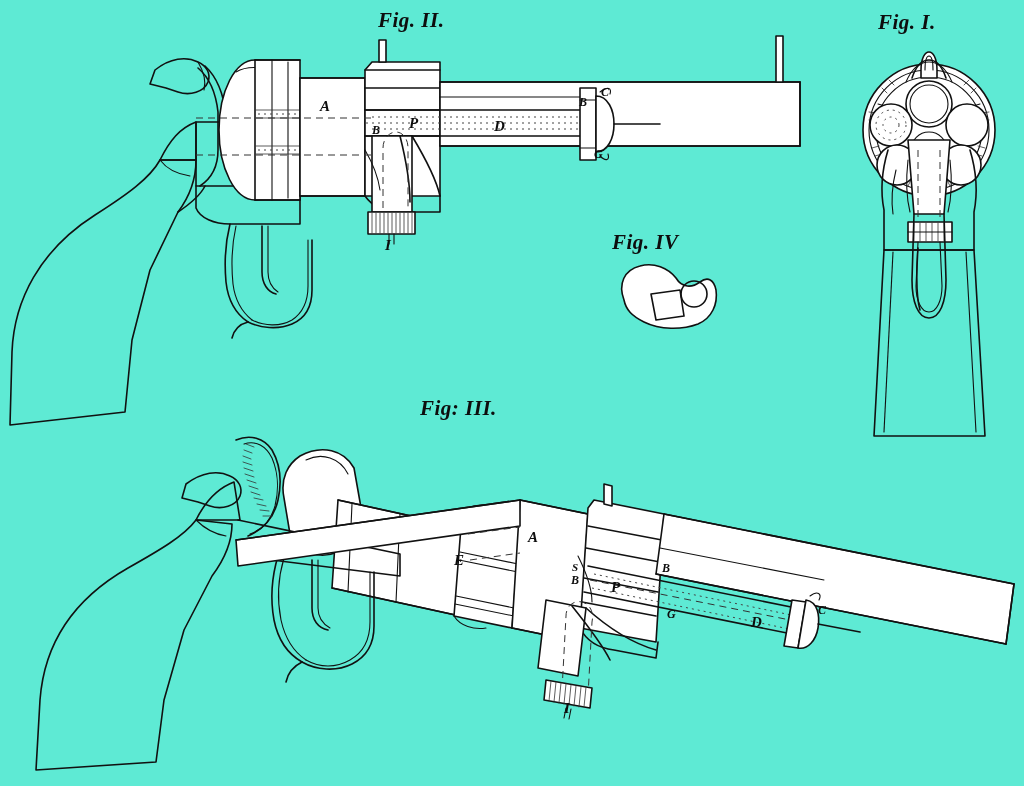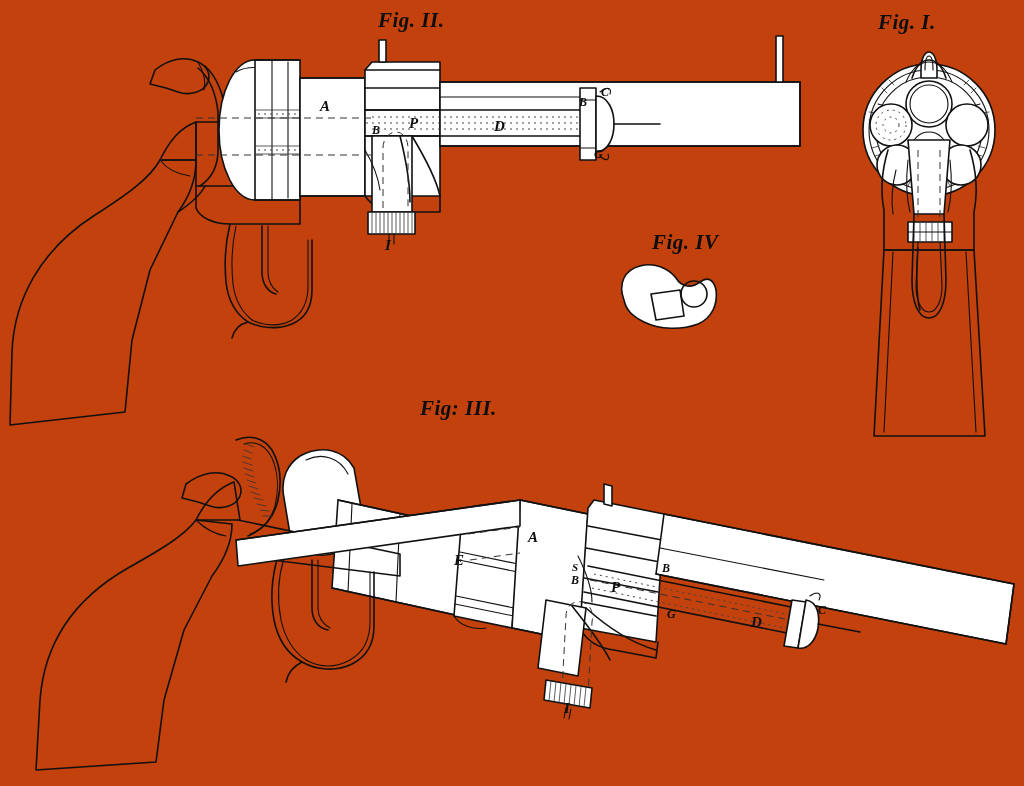--- a/index.html
+++ b/index.html
@@ -8,21 +8,21 @@
     padding: 0;
     background: #ffffff;
   }
   body {
     font-family: "Liberation Serif", serif;
   }
   #sheet {
     position: relative;
     width: 1024px;
     height: 786px;
-    background: #c2410c;
+    background: #5eead4;
     overflow: hidden;
   }
   #sheet svg {
     position: absolute;
     top: 0; left: 0;
     width: 1024px;
     height: 786px;
   }
   .ln {
     fill: none;
@@ -395,21 +395,21 @@
       </g>
       <path class="ln-thin" d="M566,708 L564,718 M571,709 L569,719"></path>
     </g>
 
   </svg>
 
   <div class="fig-caption fc-big" style="left:378px; top:8px;">Fig. II.</div>
 
   <div class="fig-caption fc-big" style="left:878px; top:10px;">Fig. I.</div>
 
-  <div class="fig-caption fc-big" style="left:652px; top:230px;">Fig. IV</div>
+  <div class="fig-caption fc-big" style="left:612px; top:230px;">Fig. IV</div>
 
   <div class="fig-caption fc-big" style="left:420px; top:396px;">Fig: III.</div>
 
   <div class="label" style="left:320px; top:99px;">A</div>
   <div class="label" style="left:409px; top:116px;">P</div>
   <div class="label" style="left:372px; top:124px; font-size:12px;">B</div>
   <div class="label" style="left:494px; top:119px;">D</div>
   <div class="label" style="left:579px; top:96px; font-size:12px;">B</div>
   <div class="label" style="left:601px; top:86px; font-size:12px;">C</div>
   <div class="label" style="left:594px; top:148px; font-size:12px;">G</div>

